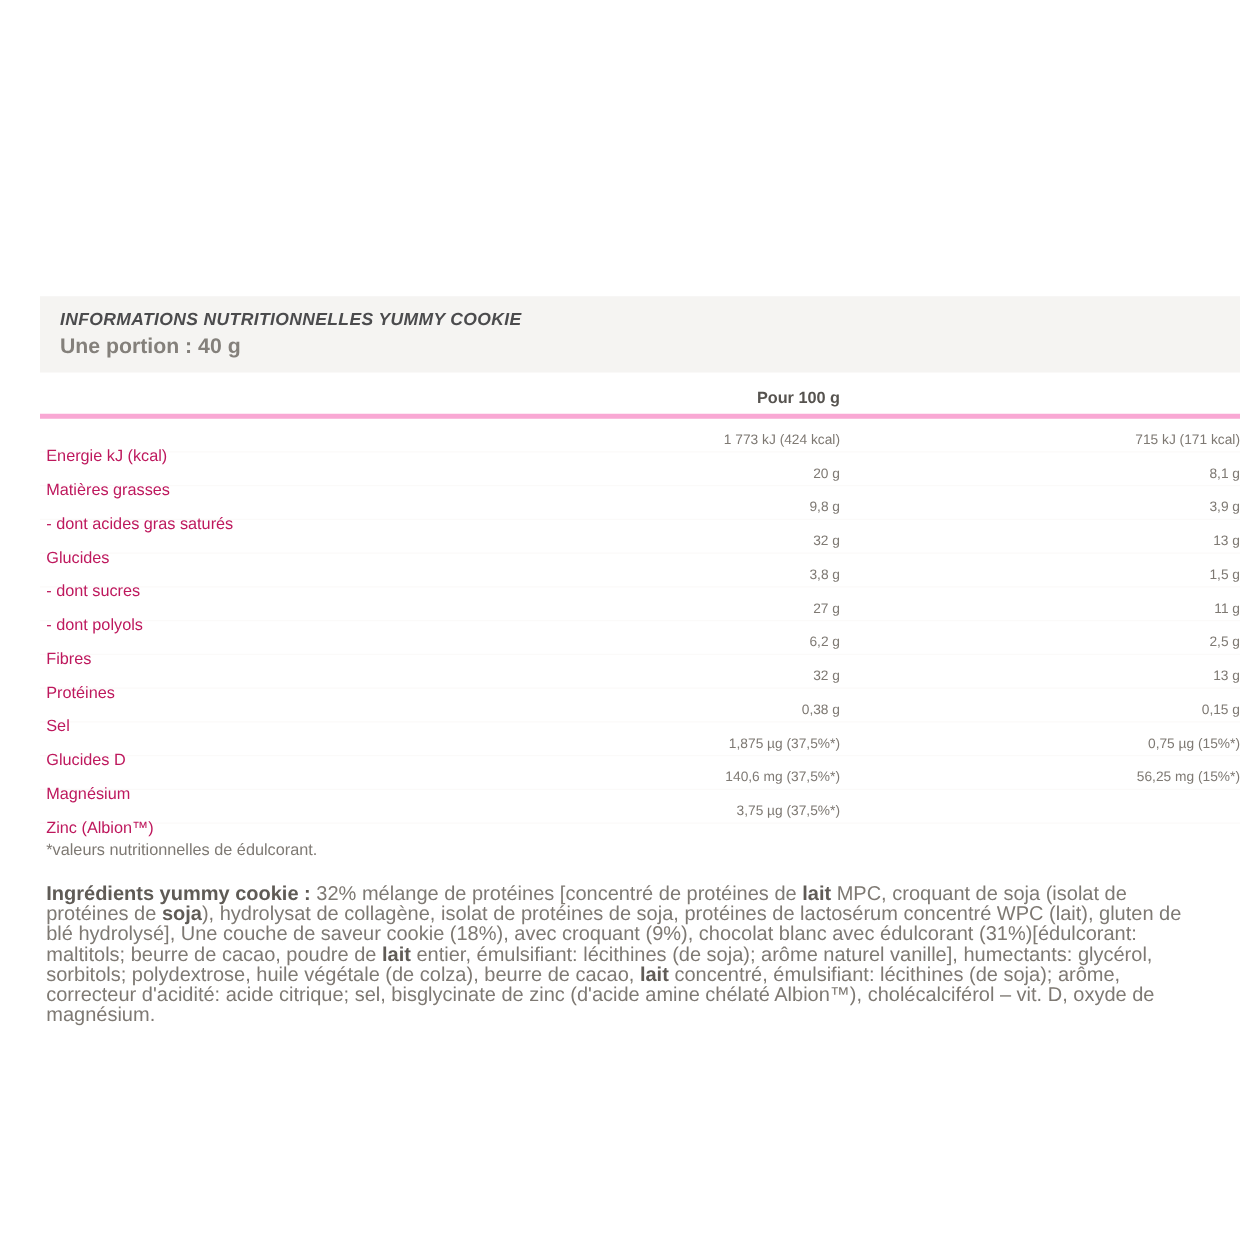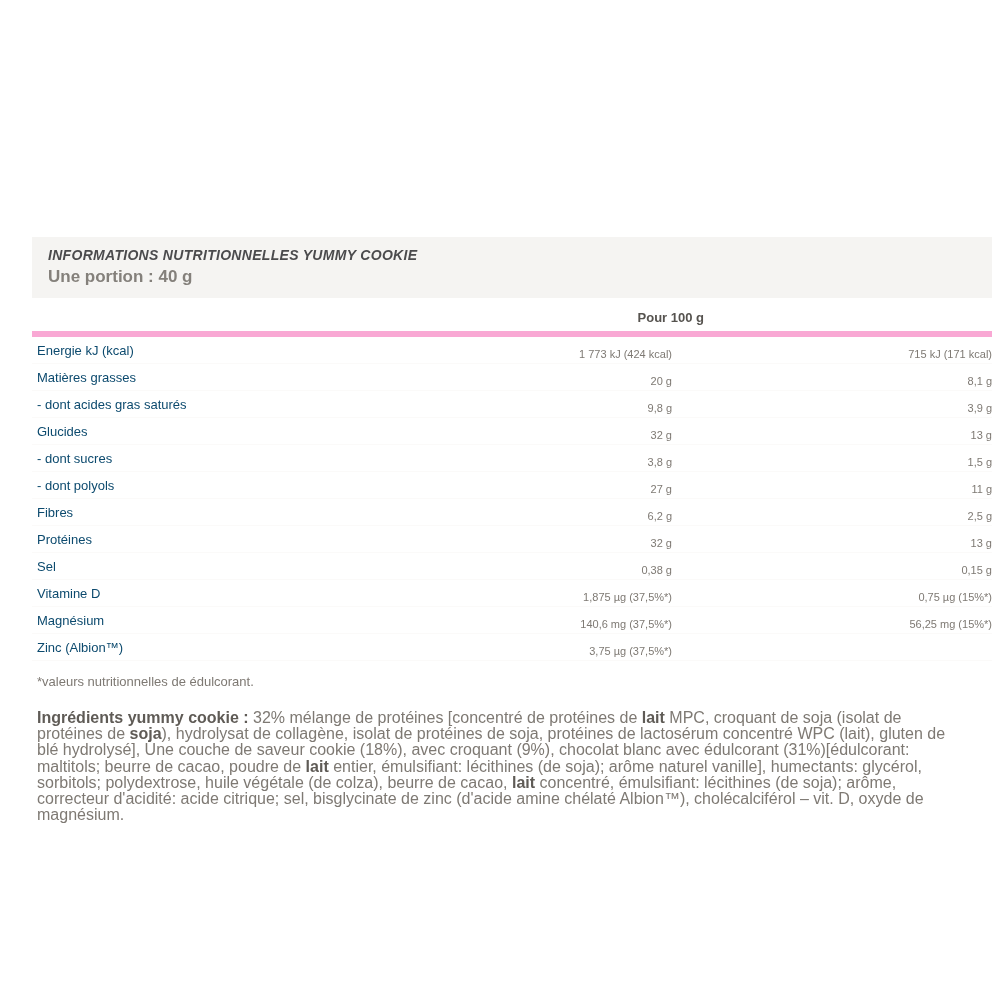--- a/index.html
+++ b/index.html
@@ -34,39 +34,39 @@
   }
   
   .nutrition-table { margin-top: 8px; }
   .t-row {
     display: grid;
     grid-template-columns: 340px 300px 1fr;
     align-items: start;
   }
   .t-head {
     padding: 4px 0 6px 0;
-    border-bottom: 6px solid #f9a8d4;
-    gap: 32px;
+    border-bottom: 4px solid #f9a8d4;
   }
   .t-head .col-h {
     font-size: 13px;
     font-weight: 700;
     color: #56534f;
     text-align: right;
   }
   .data-row {
     height: 27px;
     padding-top: 6px;
     border-bottom: 1px solid #fbfaf9;
   }
   .cell-label {
     font-size: 13px;
-    color: #0c4a6e;
+    color: #be185d;
     padding-left: 5px;
     white-space: nowrap;
+    margin-top: 16px;
   }
   .cell-val {
     font-size: 11px;
     color: #7e7973;
     text-align: right;
     transform: translateY(5px);
     white-space: nowrap;
   }
   .footnote {
     margin-top: 13px;
@@ -154,21 +154,21 @@
         <div class="cell-val">13 g</div>
       </div>
 
       <div class="t-row data-row">
         <div class="cell-label">Sel</div>
         <div class="cell-val">0,38 g</div>
         <div class="cell-val">0,15 g</div>
       </div>
 
       <div class="t-row data-row">
-        <div class="cell-label">Vitamine D</div>
+        <div class="cell-label">Glucides D</div>
         <div class="cell-val">1,875 µg (37,5%*)</div>
         <div class="cell-val">0,75 µg (15%*)</div>
       </div>
 
       <div class="t-row data-row">
         <div class="cell-label">Magnésium</div>
         <div class="cell-val">140,6 mg (37,5%*)</div>
         <div class="cell-val">56,25 mg (15%*)</div>
       </div>
 

